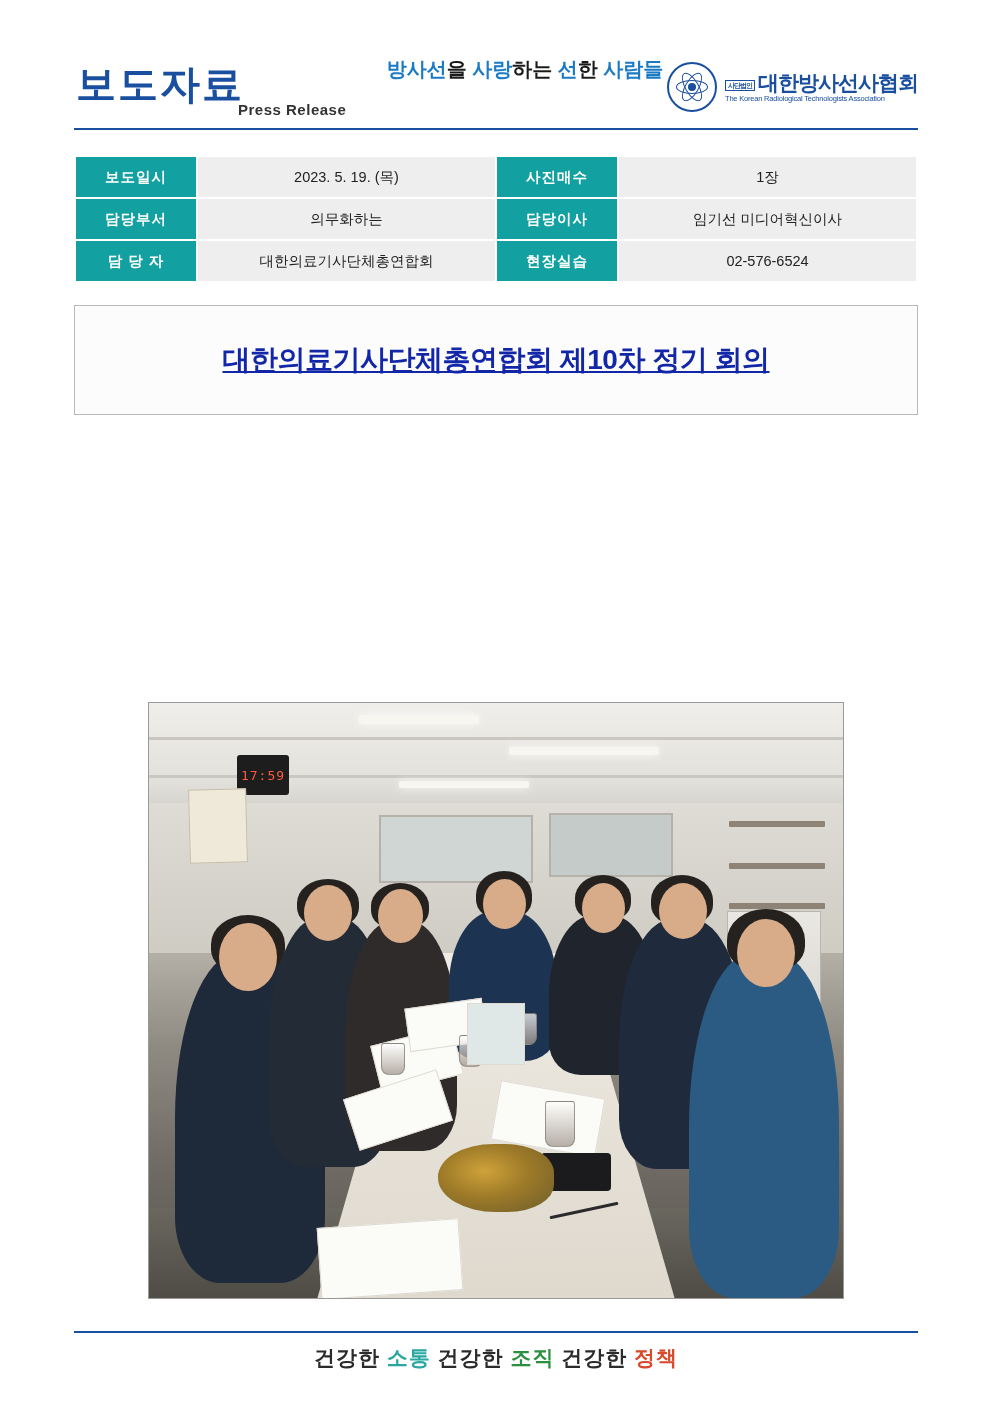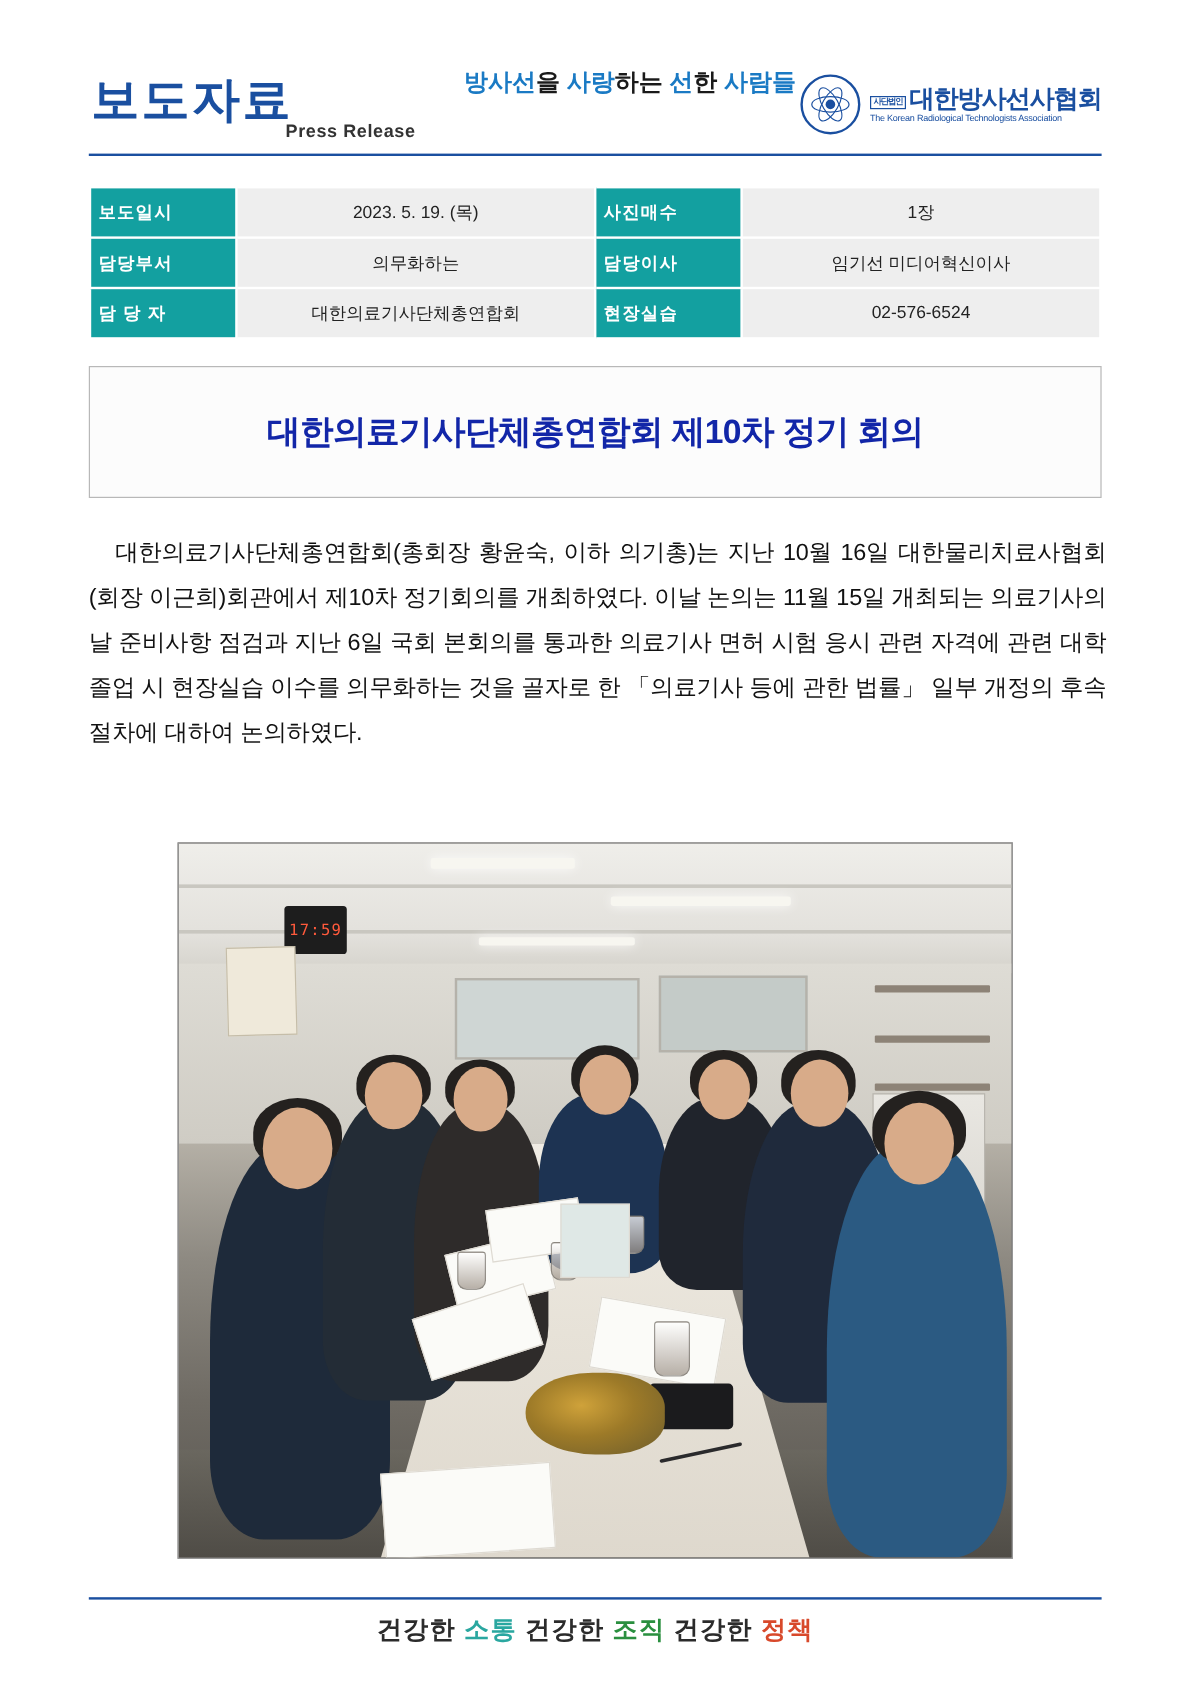--- a/index.html
+++ b/index.html
@@ -149,20 +149,21 @@
     height: 40px;
     font-size: 14.5px;
     border: 2px solid #ffffff;
     padding: 0 6px;
     color: #222222;
   }
   .info-table td.lbl {
     background: #13a0a0;
     color: #ffffff;
     font-weight: bold;
+    text-align: center;
     letter-spacing: 1px;
     width: 108px;
   }
   .info-table td.val {
     background: #eeeeee;
     text-align: center;
   }
 
   
   .title-box {
@@ -177,20 +178,21 @@
     align-items: center;
     justify-content: center;
     box-sizing: border-box;
   }
   .title-text {
     font-size: 28px;
     font-weight: bold;
     color: #1226a8;
     letter-spacing: -0.5px;
     text-align: center;
+    text-decoration: underline;
   }
 
   
   .body-text {
     position: absolute;
     left: 74px;
     top: 443px;
     width: 848px;
     font-size: 19.5px;
     line-height: 1.92;
@@ -384,21 +386,20 @@
         <td class="lbl">현장실습</td>
         <td class="val">02-576-6524</td>
       </tr>
     </tbody>
   </table>
 
   <div class="title-box">
     <div class="title-text">대한의료기사단체총연합회  제10차  정기  회의</div>
   </div>
 
-  <div class="body-text">대한의료기사단체총연합회(총회장 황윤숙, 이하 의기총)는 지난 10월 16일 대한물리치료사협회(회장 이근희)회관에서 제10차 정기회의를 개최하였다. 이날 논의는 11월 15일 개최되는 의료기사의 날 준비사항 점검과 지난 6일 국회 본회의를 통과한 의료기사 면허 시험 응시 관련 자격에 관련 대학 졸업 시 현장실습 이수를 의무화하는 것을 골자로 한 「의료기사 등에 관한 법률」 일부 개정의 후속 절차에 대하여 논의하였다.</div>
 
   <div class="photo-frame">
     <div class="photo">
 
       <div class="ph-ceiling"></div>
       <div class="ph-ceil-line" style="top:34px;"></div>
       <div class="ph-ceil-line" style="top:72px;"></div>
       <div class="ph-light" style="left:210px; top:12px; width:120px; height:9px;"></div>
       <div class="ph-light" style="left:360px; top:44px; width:150px; height:8px;"></div>
       <div class="ph-light" style="left:250px; top:78px; width:130px; height:7px;"></div>

